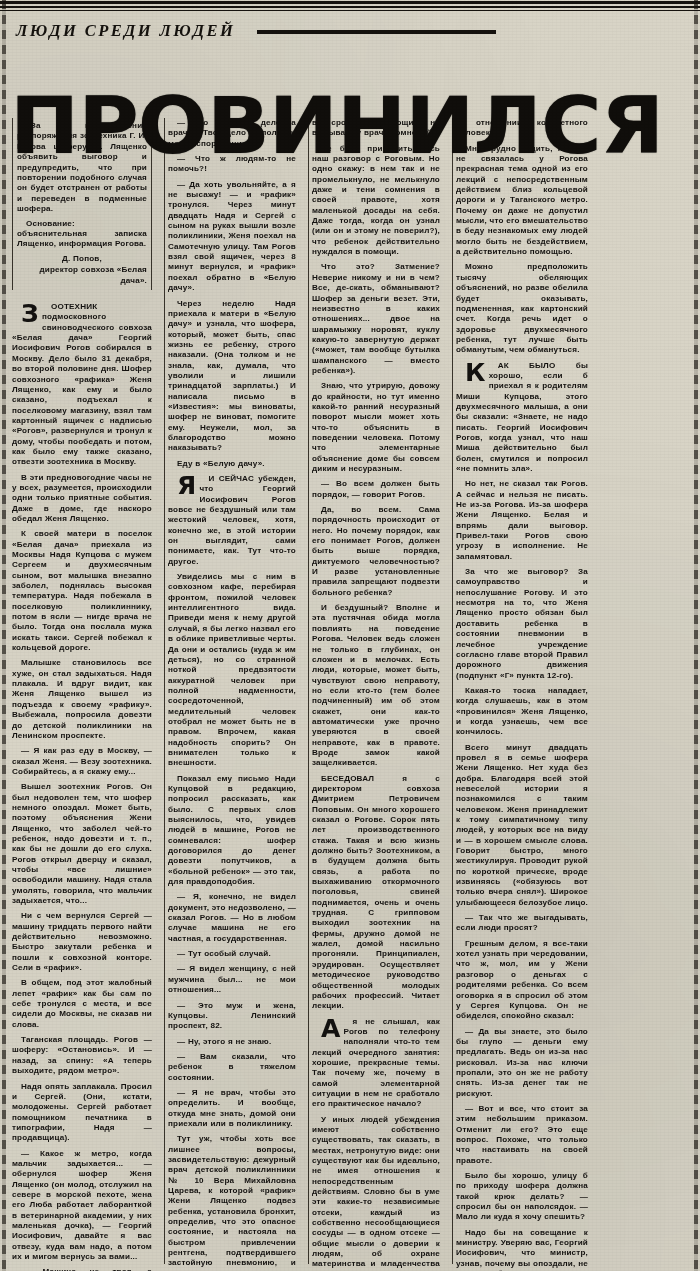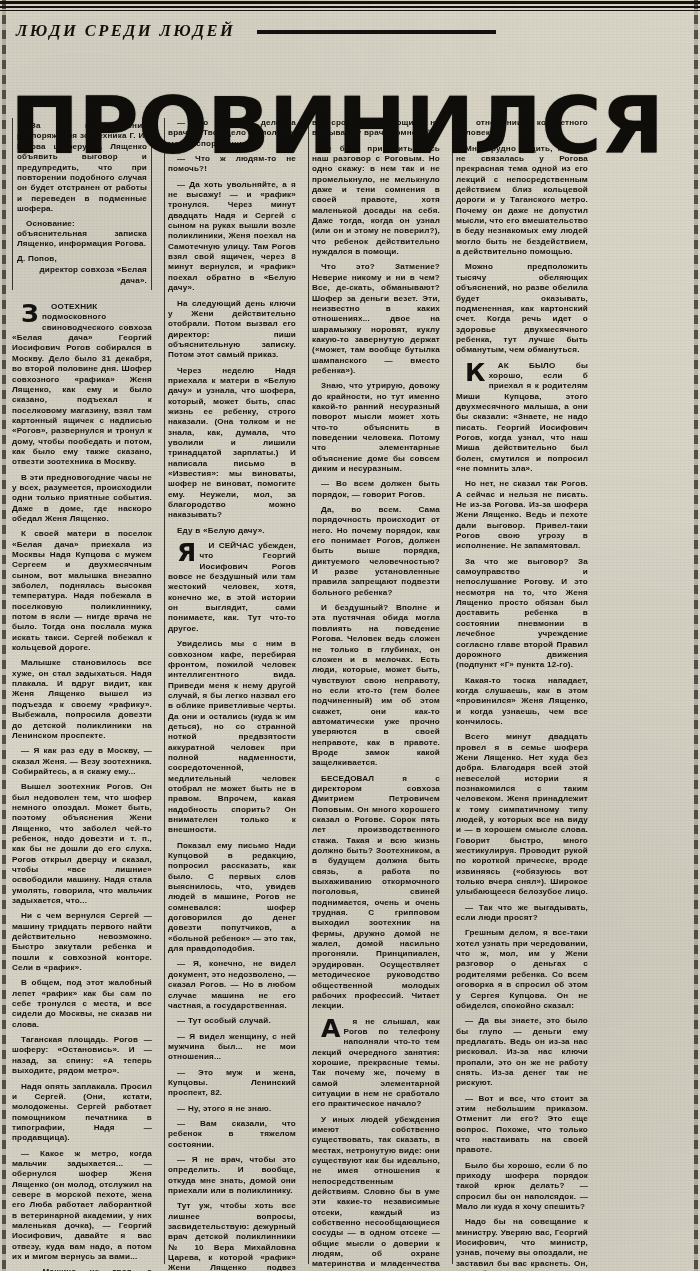--- a/index.html
+++ b/index.html
@@ -173,21 +173,21 @@
     margin-bottom: 12px;
   }
   .epigraph p {
     font-size: 8.1px;
     line-height: 10.4px;
     font-weight: 700;
     margin: 0 0 4px 0;
     text-indent: 9px;
   }
   .epigraph .sig {
-    text-align: left;
+    text-align: center;
     text-indent: 0;
     font-weight: 700;
     margin-bottom: 1px;
   }
   .epigraph .sig-role {
     text-align: right;
     text-indent: 0;
     font-weight: 700;
     margin-bottom: 0;
   }
@@ -248,21 +248,20 @@
       <p>Надя опять заплакала. Просил и Сергей. (Они, кстати, молодожены. Сергей работает помощником печатника в типографии, Надя — продавщица).</p>
       <p class="dash">— Какое ж метро, когда мальчик задыхается... — обернулся шофер Женя Лященко (он молод, отслужил на севере в морской пехоте, жена его Люба работает лаборанткой в ветеринарной академии, у них маленькая дочка), — Георгий Иосифович, давайте я вас отвезу, куда вам надо, а потом их и мигом вернусь за вами...</p>
       <p class="dash">— Машина не твоя, а государственная. Вези того и туда, куда тебе велено.</p>
 
     </div>
 
     <div class="col c2">
       <p class="dash">— Это не твое дело, а врачей. Твое дело выполнять мое распоряжение.</p>
       <p class="dash">— Что ж людям-то не помочь?!</p>
       <p class="dash">— Да хоть увольняйте, а я не высажу! — и «рафик» тронулся. Через минут двадцать Надя и Сергей с сыном на руках вышли возле поликлиники, Женя поехал на Самотечную улицу. Там Рогов взял свой ящичек, через 8 минут вернулся, и «рафик» поехал обратно в «Белую дачу».</p>
-      <p>На следующий день ключи у Жени действительно отобрали. Потом вызвал его директор: пиши объяснительную записку. Потом этот самый приказ.</p>
       <p>Через неделю Надя приехала к матери в «Белую дачу» и узнала, что шофера, который, может быть, спас жизнь ее ребенку, строго наказали. (Она толком и не знала, как, думала, что уволили и лишили тринадцатой зарплаты.) И написала письмо в «Известия»: мы виноваты, шофер не виноват, помогите ему. Неужели, мол, за благородство можно наказывать?</p>
       <p>Еду в «Белую дачу».</p>
       <p class="dropcap">Я И СЕЙЧАС убежден, что Георгий Иосифович Рогов вовсе не бездушный или там жестокий человек, хотя, конечно же, в этой истории он выглядит, сами понимаете, как. Тут что-то другое.</p>
       <p>Увиделись мы с ним в совхозном кафе, перебирая фронтом, пожилой человек интеллигентного вида. Приведи меня к нему другой случай, я бы легко назвал его в облике приветливые черты. Да они и остались (куда ж им деться), но со странной ноткой предвзятости аккуратной человек при полной надменности, сосредоточенной, медлительный человек отобрал не может быть не в правом. Впрочем, какая надобность спорить? Он внимателен только к внешности.</p>
       <p>Показал ему письмо Нади Купцовой в редакцию, попросил рассказать, как было. С первых слов выяснилось, что, увидев людей в машине, Рогов не сомневался: шофер договорился до денег довезти попутчиков, а «больной ребенок» — это так, для правдоподобия.</p>
       <p class="dash">— Я, конечно, не видел документ, это недозволено, — сказал Рогов. — Но в любом случае машина не его частная, а государственная.</p>
       <p class="dash">— Тут особый случай.</p>
       <p class="dash">— Я видел женщину, с ней мужчина был... не мои отношения...</p>
       <p class="dash">— Это муж и жена, Купцовы. Ленинский проспект, 82.</p>
       <p class="dash">— Ну, этого я не знаю.</p>
@@ -283,27 +282,27 @@
       <p class="dropcap">А я не слышал, как Рогов по телефону наполняли что-то тем лекций очередного занятия: хорошие, прекрасные темы. Так почему же, почему в самой элементарной ситуации в нем не сработало его практическое начало?</p>
       <p>У иных людей убеждения имеют собственно существовать, так сказать, в местах, нетронутую виде: они существуют как бы идеально, не имея отношения к непосредственным действиям. Словно бы в уме эти какие-то независимые отсеки, каждый из собственно несообщающиеся сосуды — в одном отсеке — общие мысли о доверии к людям, об охране материнства и младенчества и т. п., а в другом отсеке — никак не вмещающиеся с этими мыслями подозрения и поступки</p>
       <p></p>
     </div>
 
     <div class="col c4">
       <p class="noind">в отношении конкретного человека.</p>
       <p>Мне трудно судить, почему не связалась у Рогова прекрасная тема одной из его лекций с непосредственным действием близ кольцевой дороги и у Таганского метро. Почему он даже не допустил мысли, что его вмешательство в беду незнакомых ему людей могло быть не бездействием, а действительно помощью.</p>
       <p>Можно предположить тысячу обеляющих объяснений, но разве обелила будет оказывать, подмененная, как картонский счет. Когда речь идет о здоровье двухмесячного ребенка, тут лучше быть обманутым, чем обмануться.</p>
       <p class="dropcap">КАК БЫЛО бы хорошо, если б приехал я к родителям Миши Купцова, этого двухмесячного малыша, а они бы сказали: «Знаете, не надо писать. Георгий Иосифович Рогов, когда узнал, что наш Миша действительно был болен, смутился и попросил «не помнить зла».</p>
-      <p>Но нет, не сказал так Рогов. А сейчас и нельзя не писать. Не из-за Рогова. Из-за шофера Жени Лященко. Ведь и пехоте дали выговор. Привел-таки Рогов свою угрозу в исполнение. Не запамятовал.</p>
+      <p>Но нет, не сказал так Рогов. А сейчас и нельзя не писать. Не из-за Рогова. Из-за шофера Жени Лященко. Белая и впрямь дали выговор. Привел-таки Рогов свою угрозу в исполнение. Не запамятовал.</p>
       <p>За что же выговор? За самоуправство и непослушание Рогову. И это несмотря на то, что Женя Лященко просто обязан был доставить ребенка в состоянии пневмонии в лечебное учреждение согласно главе второй Правил дорожного движения (подпункт «Г» пункта 12-го).</p>
       <p>Какая-то тоска нападает, когда слушаешь, как в этом «провинился» Женя Лященко, и когда узнаешь, чем все кончилось.</p>
       <p>Всего минут двадцать провел я в семье шофера Жени Лященко. Нет худа без добра. Благодаря всей этой невеселой истории я познакомился с таким человеком. Женя принадлежит к тому симпатичному типу людей, у которых все на виду и — в хорошем смысле слова. Говорит быстро, много жестикулируя. Проводит рукой по короткой прическе, вроде извиняясь («обязуюсь вот только вчера снял»). Широкое улыбающееся белозубое лицо.</p>
       <p class="dash">— Так что же выгадывать, если люди просят?</p>
       <p>Грешным делом, я все-таки хотел узнать при чередовании, что ж, мол, им у Жени разговор о деньгах с родителями ребенка. Со всем оговорка я в спросил об этом у Сергея Купцова. Он не обиделся, спокойно сказал:</p>
       <p class="dash">— Да вы знаете, это было бы глупо — деньги ему предлагать. Ведь он из-за нас рисковал. Из-за нас ключи пропали, это он же не работу снять. Из-за денег так не рискуют.</p>
       <p class="dash">— Вот и все, что стоит за этим небольшим приказом. Отменит ли его? Это еще вопрос. Похоже, что только что настаивать на своей правоте.</p>
-      <p>Было бы хорошо, если б по приходу шофера порядок такой крюк делать? — спросил бы он наполсядок. — Мало ли куда я хочу спешить?</p>
+      <p>Было бы хорошо, улицу б по приходу шофера должна такой крюк делать? — спросил бы он наполсядок. — Мало ли куда я хочу спешить?</p>
       <p>Надо бы на совещание к министру. Уверяю вас, Георгий Иосифович, что министр, узнав, почему вы опоздали, не заставил бы вас краснеть. Он, если б не знал вас раньше, запомнил бы и стал уважать, а если б знал, то уважал бы еще больше.</p>
 
     </div>
 
   </div>
 </div>
 
 </body></html>

